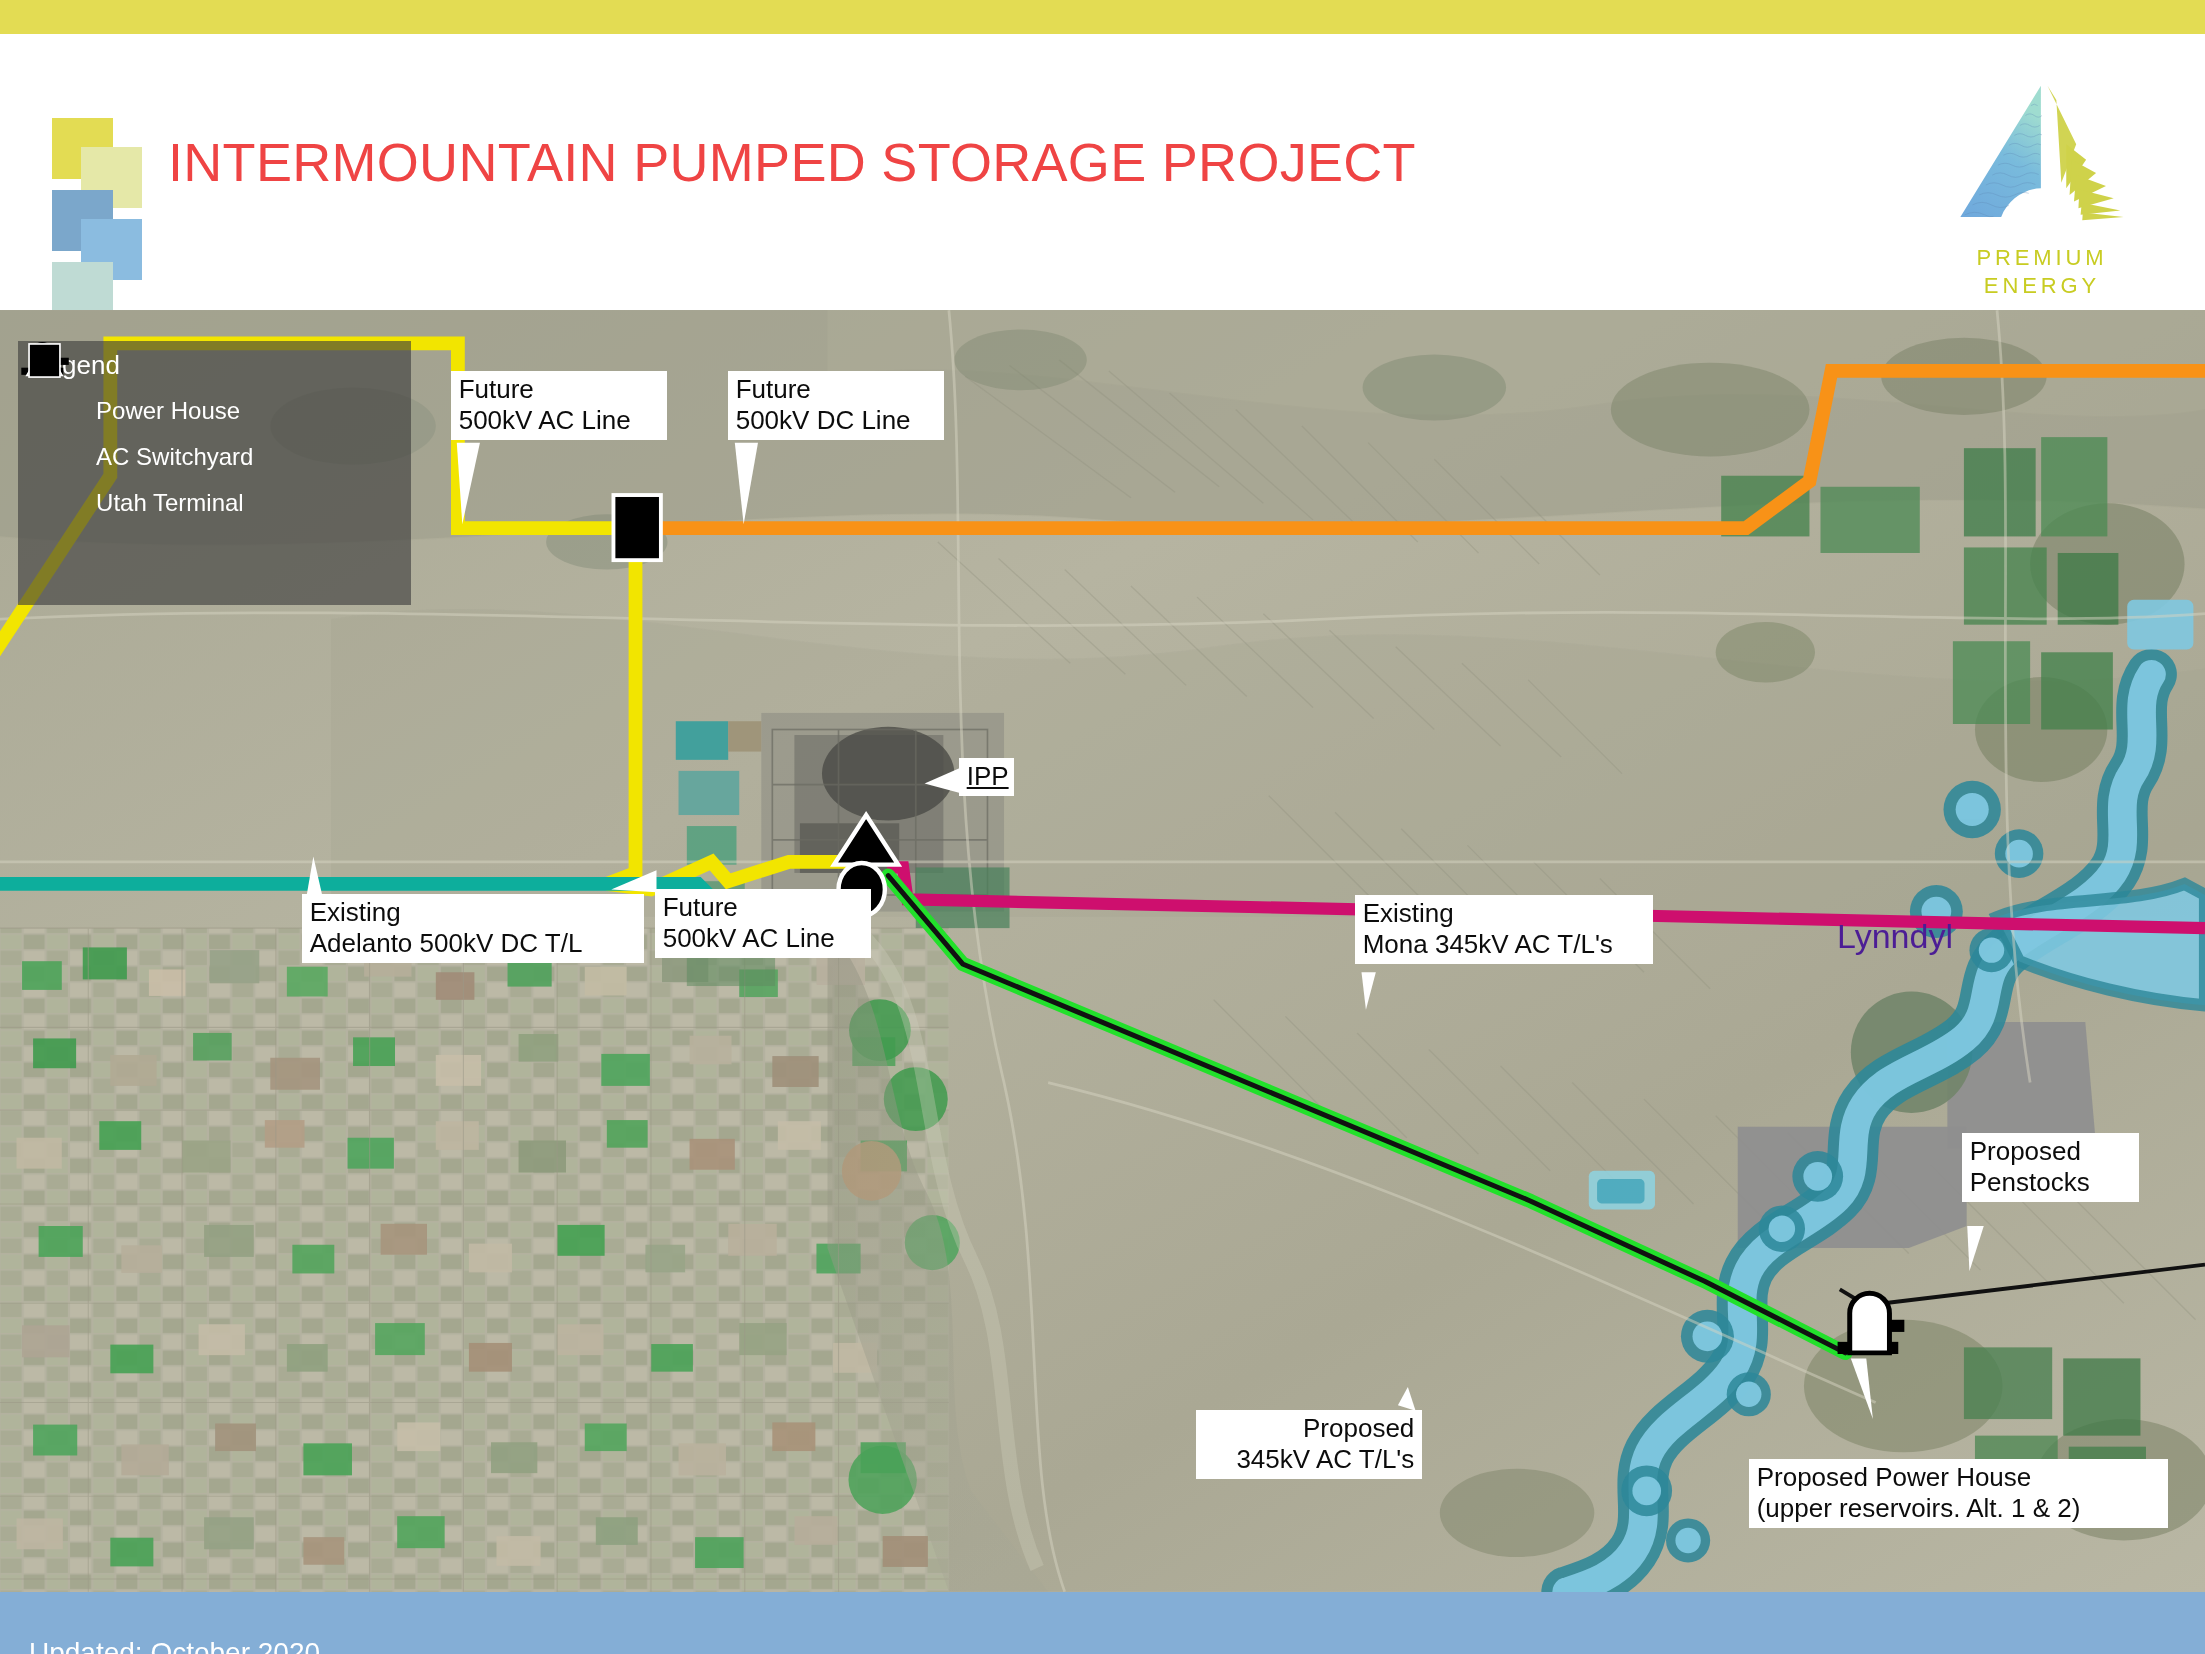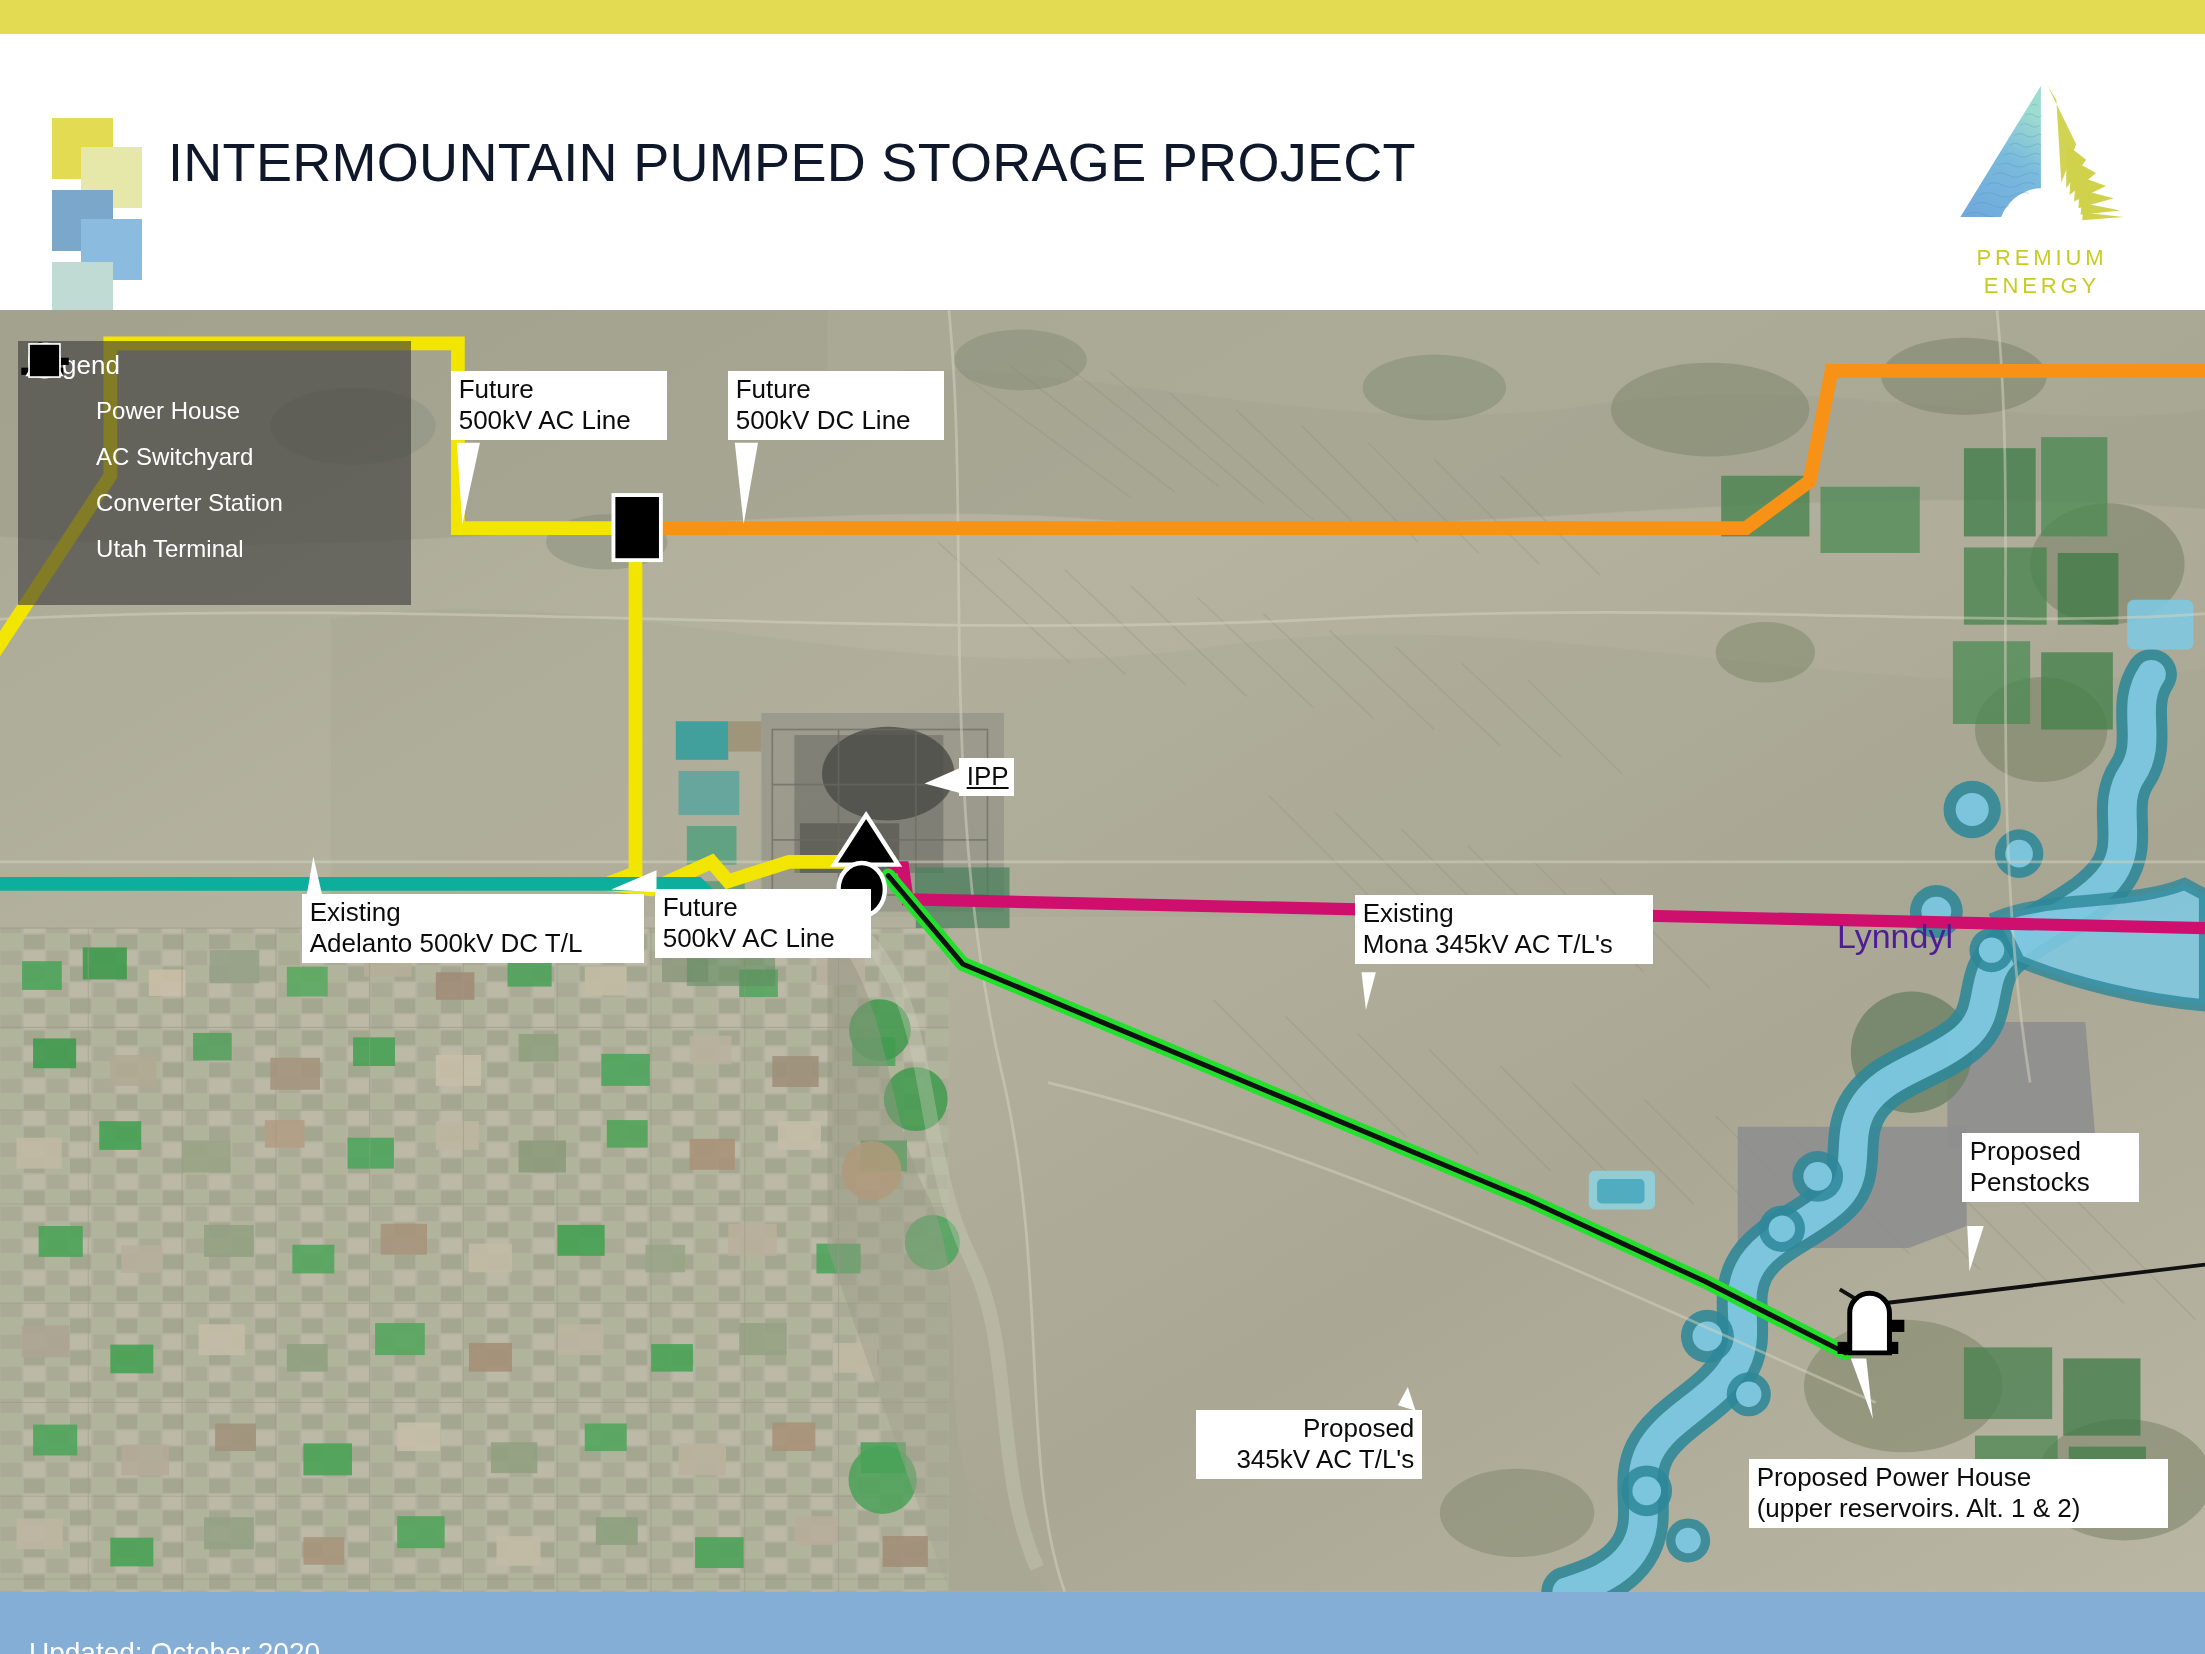--- a/index.html
+++ b/index.html
@@ -18,21 +18,21 @@
   .deco-sq { position: absolute; }
   #sq1 { left: 52px;  top: 84px; width: 61px; height: 61px; background: #E3DC53; }
   #sq2 { left: 81px; top: 113px; width: 61px; height: 61px; background: #E5E8A8; }
   #sq3 { left: 52px;  top: 156px; width: 61px; height: 61px; background: #7BA7CB; }
   #sq4 { left: 81px; top: 185px; width: 61px; height: 61px; background: #8BBCE0; }
   #sq5 { left: 52px;  top: 228px; width: 61px; height: 61px; background: #BFDBD4; }
 
   #title-main {
     position: absolute; left: 168px; top: 97px;
     font-size: 54px; font-weight: 400; letter-spacing: 0.3px;
-    color: #0f172a; white-space: nowrap;
+    color: #ef4444; white-space: nowrap;
     font-family: "Liberation Sans", sans-serif;
     text-align: center;
   }
   #title-sub {
     position: absolute; left: 237px; top: 182px;
     font-size: 46px; font-weight: 400;
     color: #6FA2C9; white-space: nowrap;
     font-family: "Liberation Sans", sans-serif;
   }
 
@@ -549,28 +549,20 @@
 
       <div class="legend-row">
         <div class="legend-sym">
           <svg width="53" height="39" viewBox="0 0 96 70">
             <path d="M48,8 L80,62 L16,62 Z" fill="#000" stroke="#fff" stroke-width="3"></path>
           </svg>
         </div>
         <div class="legend-label">AC Switchyard</div>
       </div>
 
-      <div class="legend-row">
-        <div class="legend-sym">
-          <svg width="53" height="39" viewBox="0 0 96 70">
-            <ellipse cx="48" cy="35" rx="28" ry="31" fill="#000" stroke="#fff" stroke-width="3"></ellipse>
-          </svg>
-        </div>
-        <div class="legend-label">Converter Station</div>
-      </div>
 
       <div class="legend-row">
         <div class="legend-sym">
           <svg width="53" height="39" viewBox="0 0 96 70">
             <rect x="20" y="5" width="56" height="60" fill="#000" stroke="#fff" stroke-width="3"></rect>
           </svg>
         </div>
         <div class="legend-label">Utah Terminal</div>
       </div>
     </div>

